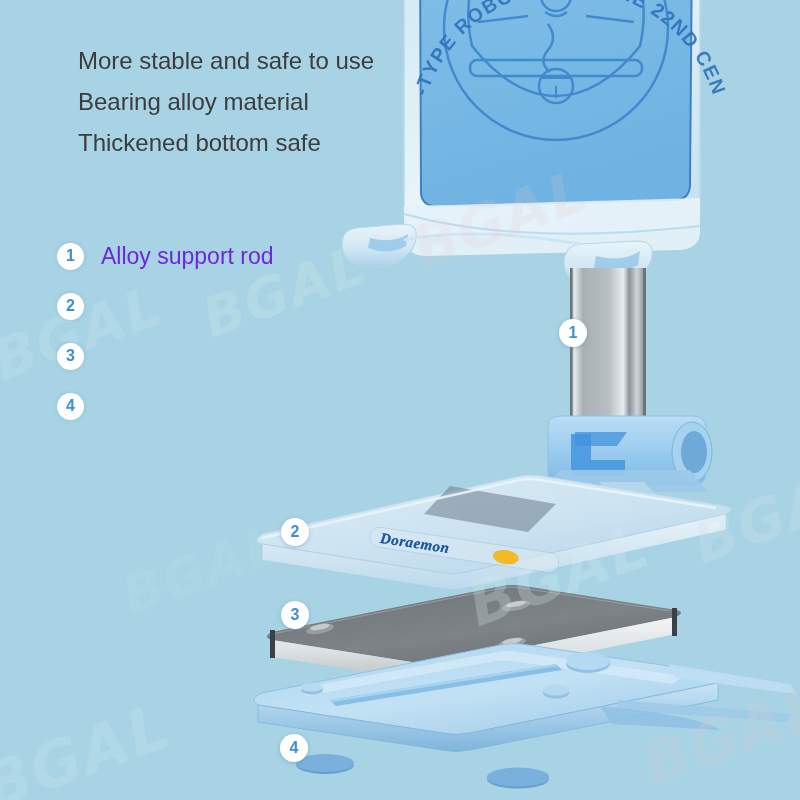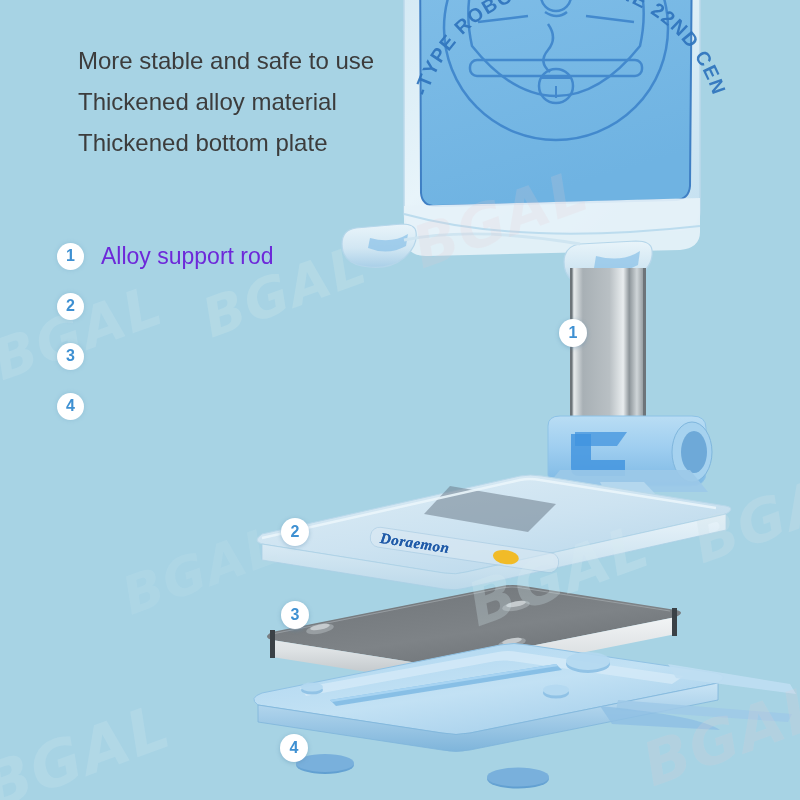--- a/index.html
+++ b/index.html
@@ -239,22 +239,22 @@
     <div class="wm" style="left:200px;  top:260px; font-size:54px; color:#d6ecea;">BGAL</div>
     <div class="wm" style="left:410px;  top:185px; font-size:58px; color:#e6c9cf; opacity:.18;">BGAL</div>
     <div class="wm" style="left:465px;  top:540px; font-size:60px; color:#d9edf2;">BGAL</div>
     <div class="wm" style="left:690px;  top:480px; font-size:58px; color:#cfe2ea; opacity:.30;">BGAL</div>
     <div class="wm" style="left:640px;  top:700px; font-size:60px; color:#e2cdd3; opacity:.20;">BGAL</div>
     <div class="wm" style="left:120px;  top:540px; font-size:52px; color:#cfe7ef; opacity:.16;">BGAL</div>
   </div>
 
   <div class="headline-block">
     <div class="headline">More stable and safe to use</div>
-    <div class="headline">Thickened alloy material</div>
-    <div class="headline">Thickened bottom plate</div>
+    <div class="headline">Bearing alloy material</div>
+    <div class="headline">Thickened bottom safe</div>
   </div>
 
   <div class="feature-list">
     <div class="feature-row">
       <span class="badge">1</span>
       <span class="feature-label">Alloy support rod</span>
     </div>
     <div class="feature-row">
       <span class="badge">2</span>
     </div>

